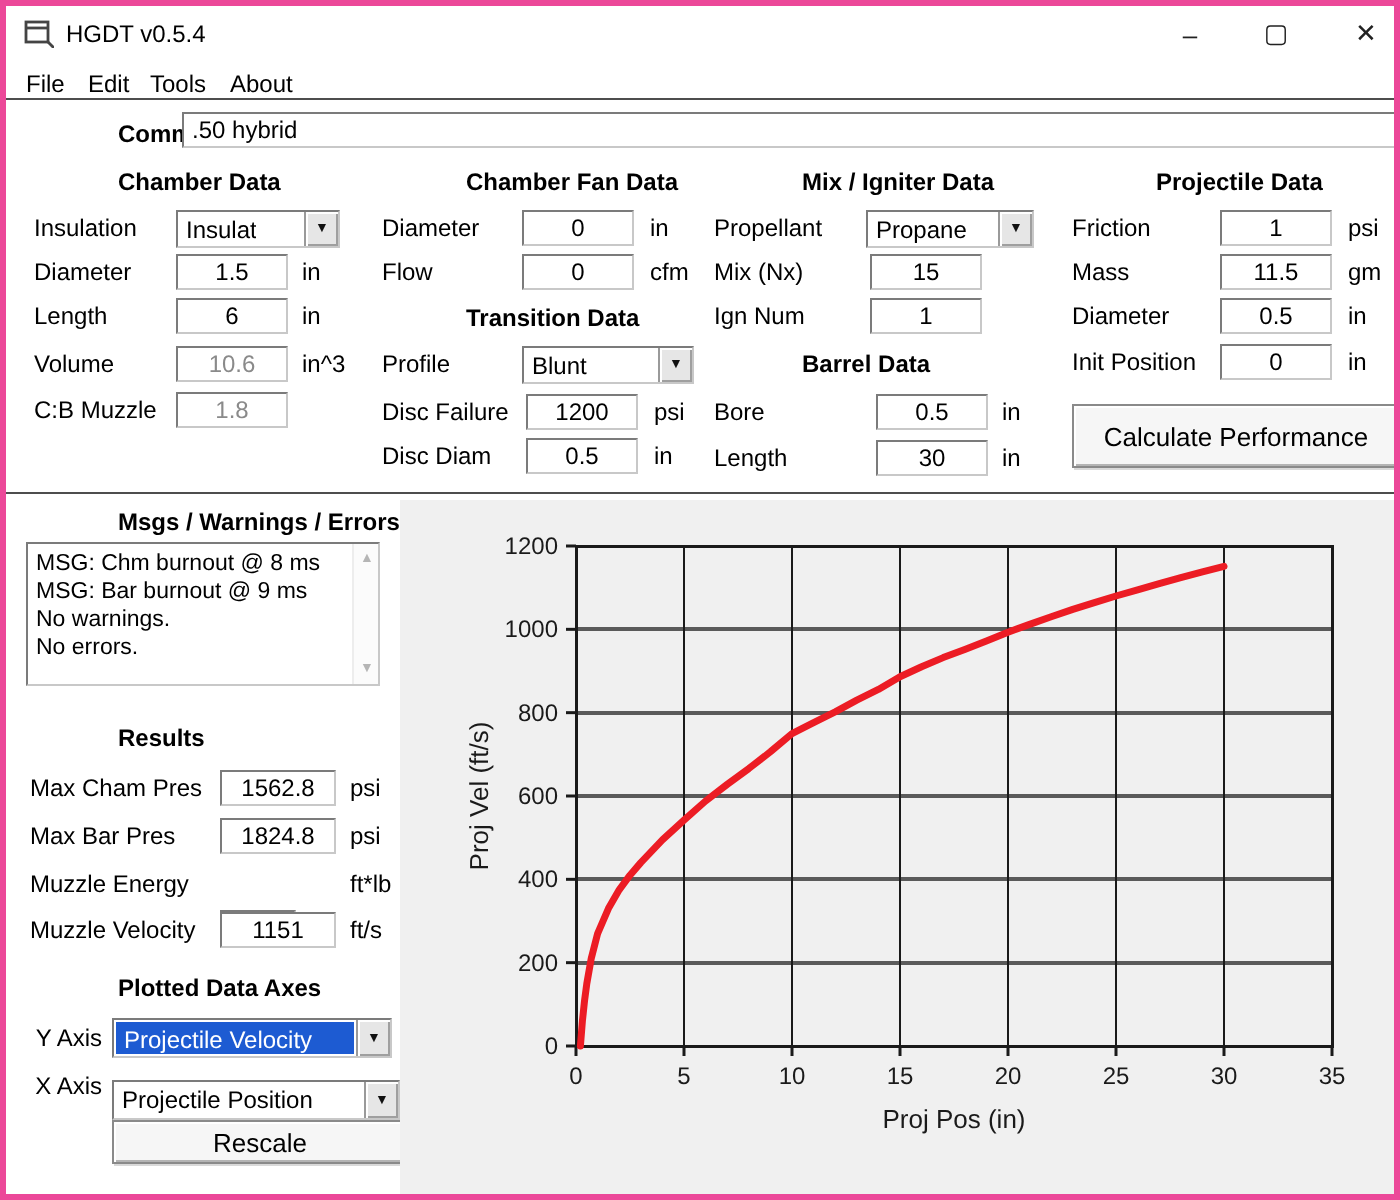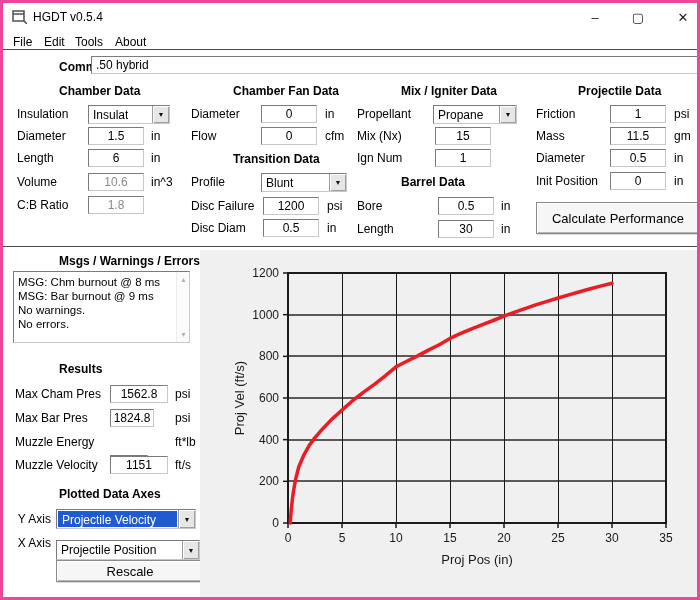--- a/index.html
+++ b/index.html
@@ -105,21 +105,21 @@
   </div>
   <span class="lbl abs" style="left:14px;top:126px;">Diameter</span>
   <input class="fld" style="left: 85px; top: 124px; width: 56px;" value="1.5">
   <span class="unit abs" style="left:148px;top:126px;">in</span>
   <span class="lbl abs" style="left:14px;top:148px;">Length</span>
   <input class="fld" style="left: 85px; top: 146px; width: 56px;" value="6">
   <span class="unit abs" style="left:148px;top:148px;">in</span>
   <span class="lbl abs" style="left:14px;top:172px;">Volume</span>
   <input class="fld ro" style="left: 85px; top: 170px; width: 56px;" readonly="" value="10.6">
   <span class="unit abs" style="left:148px;top:172px;">in^3</span>
-  <span class="lbl abs" style="left:14px;top:195px;">C:B Ratio</span>
+  <span class="lbl abs" style="left:14px;top:195px;">C:B Muzzle</span>
   <input class="fld ro" style="left: 85px; top: 193px; width: 56px;" readonly="" value="1.8">
 
   <span class="hdr abs" style="left:182px;top:81px;">Chamber Fan Data</span>
   <span class="lbl abs" style="left:188px;top:104px;">Diameter</span>
   <input class="fld" style="left: 258px; top: 102px; width: 56px;" value="0">
   <span class="unit abs" style="left:322px;top:104px;">in</span>
   <span class="lbl abs" style="left:188px;top:126px;">Flow</span>
   <input class="fld" style="left: 258px; top: 124px; width: 56px;" value="0">
   <span class="unit abs" style="left:322px;top:126px;">cfm</span>
 
@@ -184,21 +184,21 @@
       <div class="scroll-arrow" style="top:1px;font-size:7px;">▲</div>
       <div class="scroll-arrow" style="bottom:1px;top:auto;font-size:7px;">▼</div>
     </div>
   </div>
 
   <span class="hdr abs" style="left:8px;top:359px;">Results</span>
   <span class="lbl abs" style="left:12px;top:384px;">Max Cham Pres</span>
   <input class="fld" style="left: 107px; top: 382px; width: 58px;" readonly="" value="1562.8">
   <span class="unit abs" style="left:172px;top:384px;">psi</span>
   <span class="lbl abs" style="left:12px;top:408px;">Max Bar Pres</span>
-  <input class="fld" style="left: 107px; top: 406px; width: 44px;" readonly="" value="1824.8">
+  <input class="fld" style="left: 107px; top: 406px; width: 58px;" readonly="" value="1824.8">
   <span class="unit abs" style="left:172px;top:408px;">psi</span>
   <span class="lbl abs" style="left:12px;top:432px;">Muzzle Energy</span>
   <input class="fld" style="left: 107px; top: 452px; width: 38px;" readonly="" value="522">
   <span class="unit abs" style="left:172px;top:432px;">ft*lb</span>
   <span class="lbl abs" style="left:12px;top:455px;">Muzzle Velocity</span>
   <input class="fld" style="left: 107px; top: 453px; width: 58px;" readonly="" value="1151">
   <span class="unit abs" style="left:172px;top:455px;">ft/s</span>
 
   <span class="hdr abs" style="left:8px;top:484px;">Plotted Data Axes</span>
   <span class="lbl abs" style="left:8px;top:509px;width:40px;text-align:right;">Y Axis</span>

